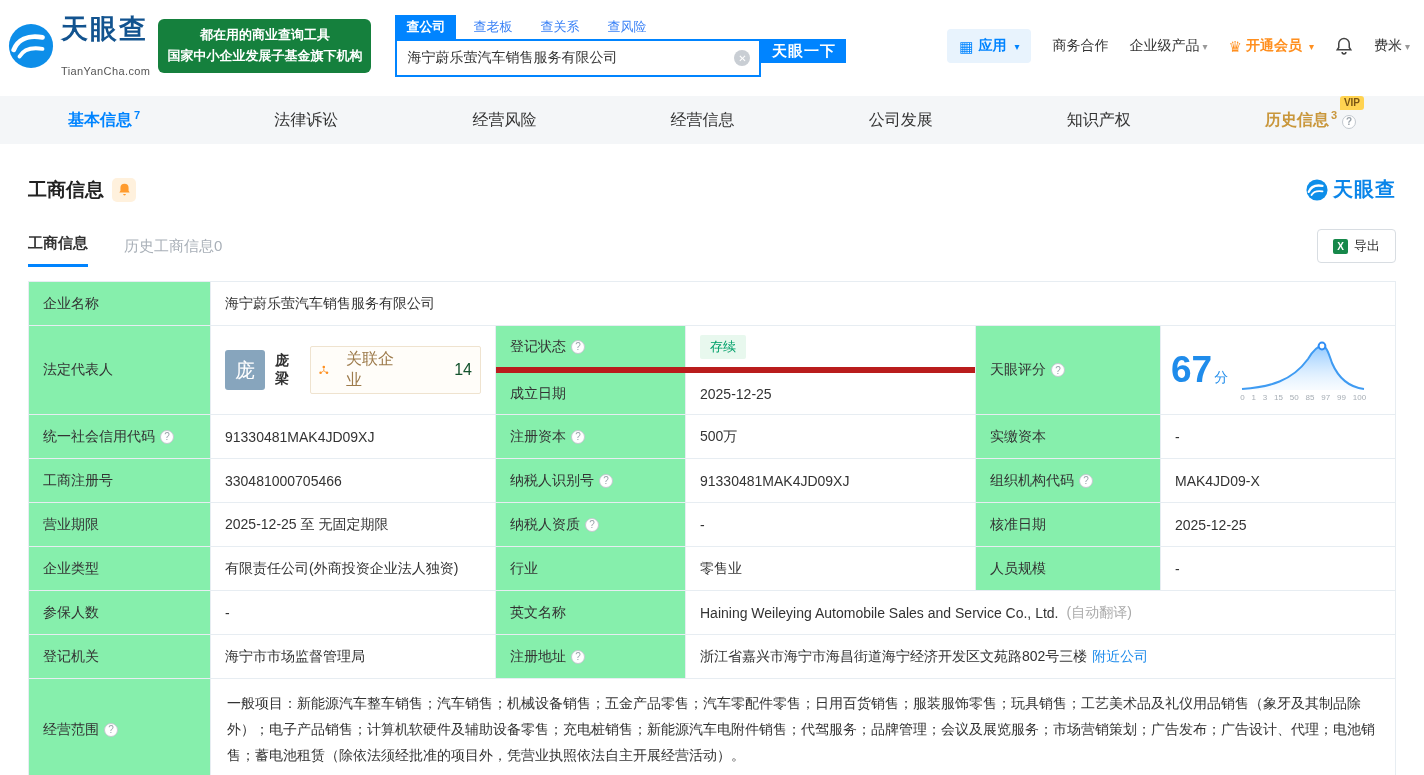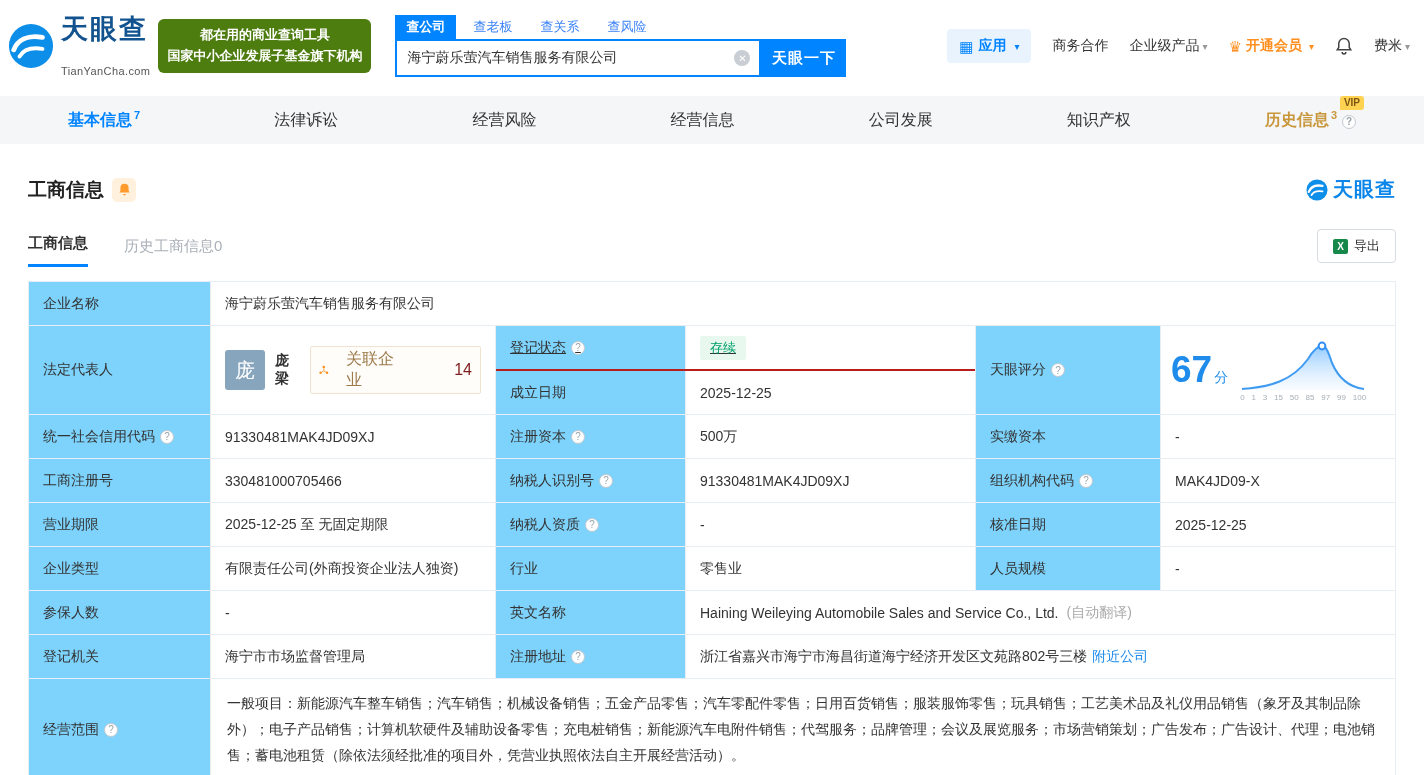--- a/index.html
+++ b/index.html
@@ -6,30 +6,30 @@
   body{width:1424px;height:775px;overflow:hidden;font-family:"Liberation Sans","DejaVu Sans",sans-serif;-webkit-font-smoothing:antialiased;color:#333;}
   *{box-sizing:border-box;}
 
   
   .topbar{height:92px;display:flex;align-items:center;padding:0 14px 0 8px;background:#fff;}
   .logo{display:flex;align-items:center;gap:7px;flex:none;}
   .logo-icon{width:46px;height:46px;}
   .logo-text{line-height:1.1;}
   .brand{font-size:27px;font-weight:bold;color:#12538f;letter-spacing:2px;}
   .domain{font-size:11px;color:#555;letter-spacing:.4px;margin-top:20px;}
-  .slogan{background:#4d7c0f;color:#fff;font-size:13px;font-weight:bold;border-radius:6px;padding:6px 9px;text-align:center;line-height:1.6;margin-left:8px;flex:none;}
+  .slogan{background:#15803d;color:#fff;font-size:13px;font-weight:bold;border-radius:6px;padding:6px 9px;text-align:center;line-height:1.6;margin-left:8px;flex:none;}
   .search-block{margin-left:24px;display:flex;flex-direction:column;flex:none;}
   .search-tabs{display:flex;gap:6px;}
   .stab{font-size:13px;color:#3b82f6;padding:3px 11px;cursor:pointer;}
   .stab.active{background:#0084ff;color:#fff;font-weight:bold;}
   .search-row{display:flex;}
   .search-input-wrap{width:366px;height:38px;border:2px solid #0084ff;display:flex;align-items:center;background:#fff;}
   .search-input-wrap input{flex:1;border:none;outline:none;font-size:14px;padding:0 10px;color:#333;font-family:inherit;background:transparent;}
   .clear-ic{width:16px;height:16px;border-radius:50%;background:#c9ced4;color:#fff;font-size:10px;display:flex;align-items:center;justify-content:center;margin-right:9px;cursor:pointer;flex:none;}
-  .search-btn{width:85px;height:38px;background:#0084ff;color:#fff;border:none;font-size:15px;font-weight:bold;letter-spacing:1px;cursor:pointer;font-family:inherit;}
+  .search-btn{width:85px;height:24px;background:#0084ff;color:#fff;border:none;font-size:15px;font-weight:bold;letter-spacing:1px;cursor:pointer;font-family:inherit;}
   .top-right{margin-left:auto;display:flex;align-items:center;gap:21px;font-size:14px;color:#333;white-space:nowrap;}
   .app-chip{background:#e8f3fd;color:#0084ff;padding:8px 12px;border-radius:4px;display:flex;align-items:center;gap:5px;cursor:pointer;font-weight:bold;}
   .grid-ic{font-size:15px;line-height:1;}
   .caret{font-size:10px;color:#999;margin-left:3px;}
   .caret.blue{color:#0084ff;}
   .caret.orange{color:#ff8f1f;}
   .toplink{cursor:pointer;}
   .vip-link{color:#ff8f1f;display:flex;align-items:center;gap:4px;cursor:pointer;font-weight:bold;}
   .crown{font-size:15px;line-height:1;}
   .bell-btn{display:flex;align-items:center;cursor:pointer;}
@@ -56,36 +56,36 @@
   .subtab.active{color:#333;font-weight:bold;border-bottom:3px solid #0084ff;}
   .export-btn{margin-left:auto;display:flex;align-items:center;gap:6px;border:1px solid #d8dde2;background:#fff;border-radius:4px;padding:7px 15px;font-size:13px;color:#333;cursor:pointer;margin-bottom:4px;font-family:inherit;}
   .xls-ic{width:15px;height:15px;background:#16884a;color:#fff;font-size:10px;font-weight:bold;display:flex;align-items:center;justify-content:center;border-radius:2px;}
 
   
   .tbl{margin:14px 28px 0;border:1px solid #e7edf2;font-size:14px;color:#333;}
   .trow{display:flex;border-bottom:1px solid #e7edf2;}
   .trow:last-child{border-bottom:none;}
   .h44{height:44px;}
   .h88{height:89px;}
-  .tlabel{background:#7dd3fc;display:flex;align-items:center;padding:0 14px;border-right:1px solid #e7edf2;flex:none;color:#333;}
+  .tlabel{background:#86efac;display:flex;align-items:center;padding:0 14px;border-right:1px solid #e7edf2;flex:none;color:#333;}
   .tvalue{display:flex;align-items:center;padding:0 14px;border-right:1px solid #e7edf2;background:#fff;}
   .trow > :last-child{border-right:none;}
   .w182{width:182px;} .w185{width:185px;} .w190{width:190px;} .w285{width:285px;} .w290{width:290px;}
   .flex1{flex:1;min-width:0;}
   .midblock{width:480px;flex:none;border-right:1px solid #e7edf2;display:flex;flex-direction:column;}
   .midrow{display:flex;flex:1;}
-  .midrow:first-child{border-bottom:2px solid #b91c1c;text-decoration:underline;}
+  .midrow:first-child{border-bottom:6px solid #b91c1c;}
   .midrow .tlabel{width:190px;}
   .midrow .tvalue{width:290px;border-right:none;}
 
   .repcell{gap:10px;}
   .avatar{width:40px;height:40px;background:#87a5bd;color:#fff;font-size:20px;border-radius:3px;display:flex;align-items:center;justify-content:center;flex:none;cursor:pointer;}
   .repname{color:#333;font-weight:bold;cursor:pointer;text-decoration:none;}
   .rel-chip{border:1px solid #efe3cf;padding:2px 8px;font-size:16px;color:#9d7b4c;display:inline-flex;gap:17px;align-items:center;border-radius:2px;cursor:pointer;background:#fffdf9;}
-  .rel-chip b{color:#7f1d1d;font-weight:normal;margin-left:40px;}
+  .rel-chip b{color:#14532d;font-weight:normal;margin-left:40px;}
   .badge-green{background:#e8f8ee;color:#00a06a;padding:3px 10px;font-size:13px;border-radius:2px;}
 
   .scorecell{gap:12px;padding:0 10px;}
   .scorenum{color:#1f8ceb;white-space:nowrap;}
   .scorenum b{font-size:37px;font-weight:bold;}
   .scorenum i{font-style:normal;font-size:14px;margin-left:2px;}
   .sparkline{width:126px;flex:none;}
   .ticks{display:flex;justify-content:space-between;font-size:8px;color:#a7aeb5;margin-top:0;line-height:1;}
 
   .note{color:#aaa;margin-left:8px;white-space:nowrap;}

